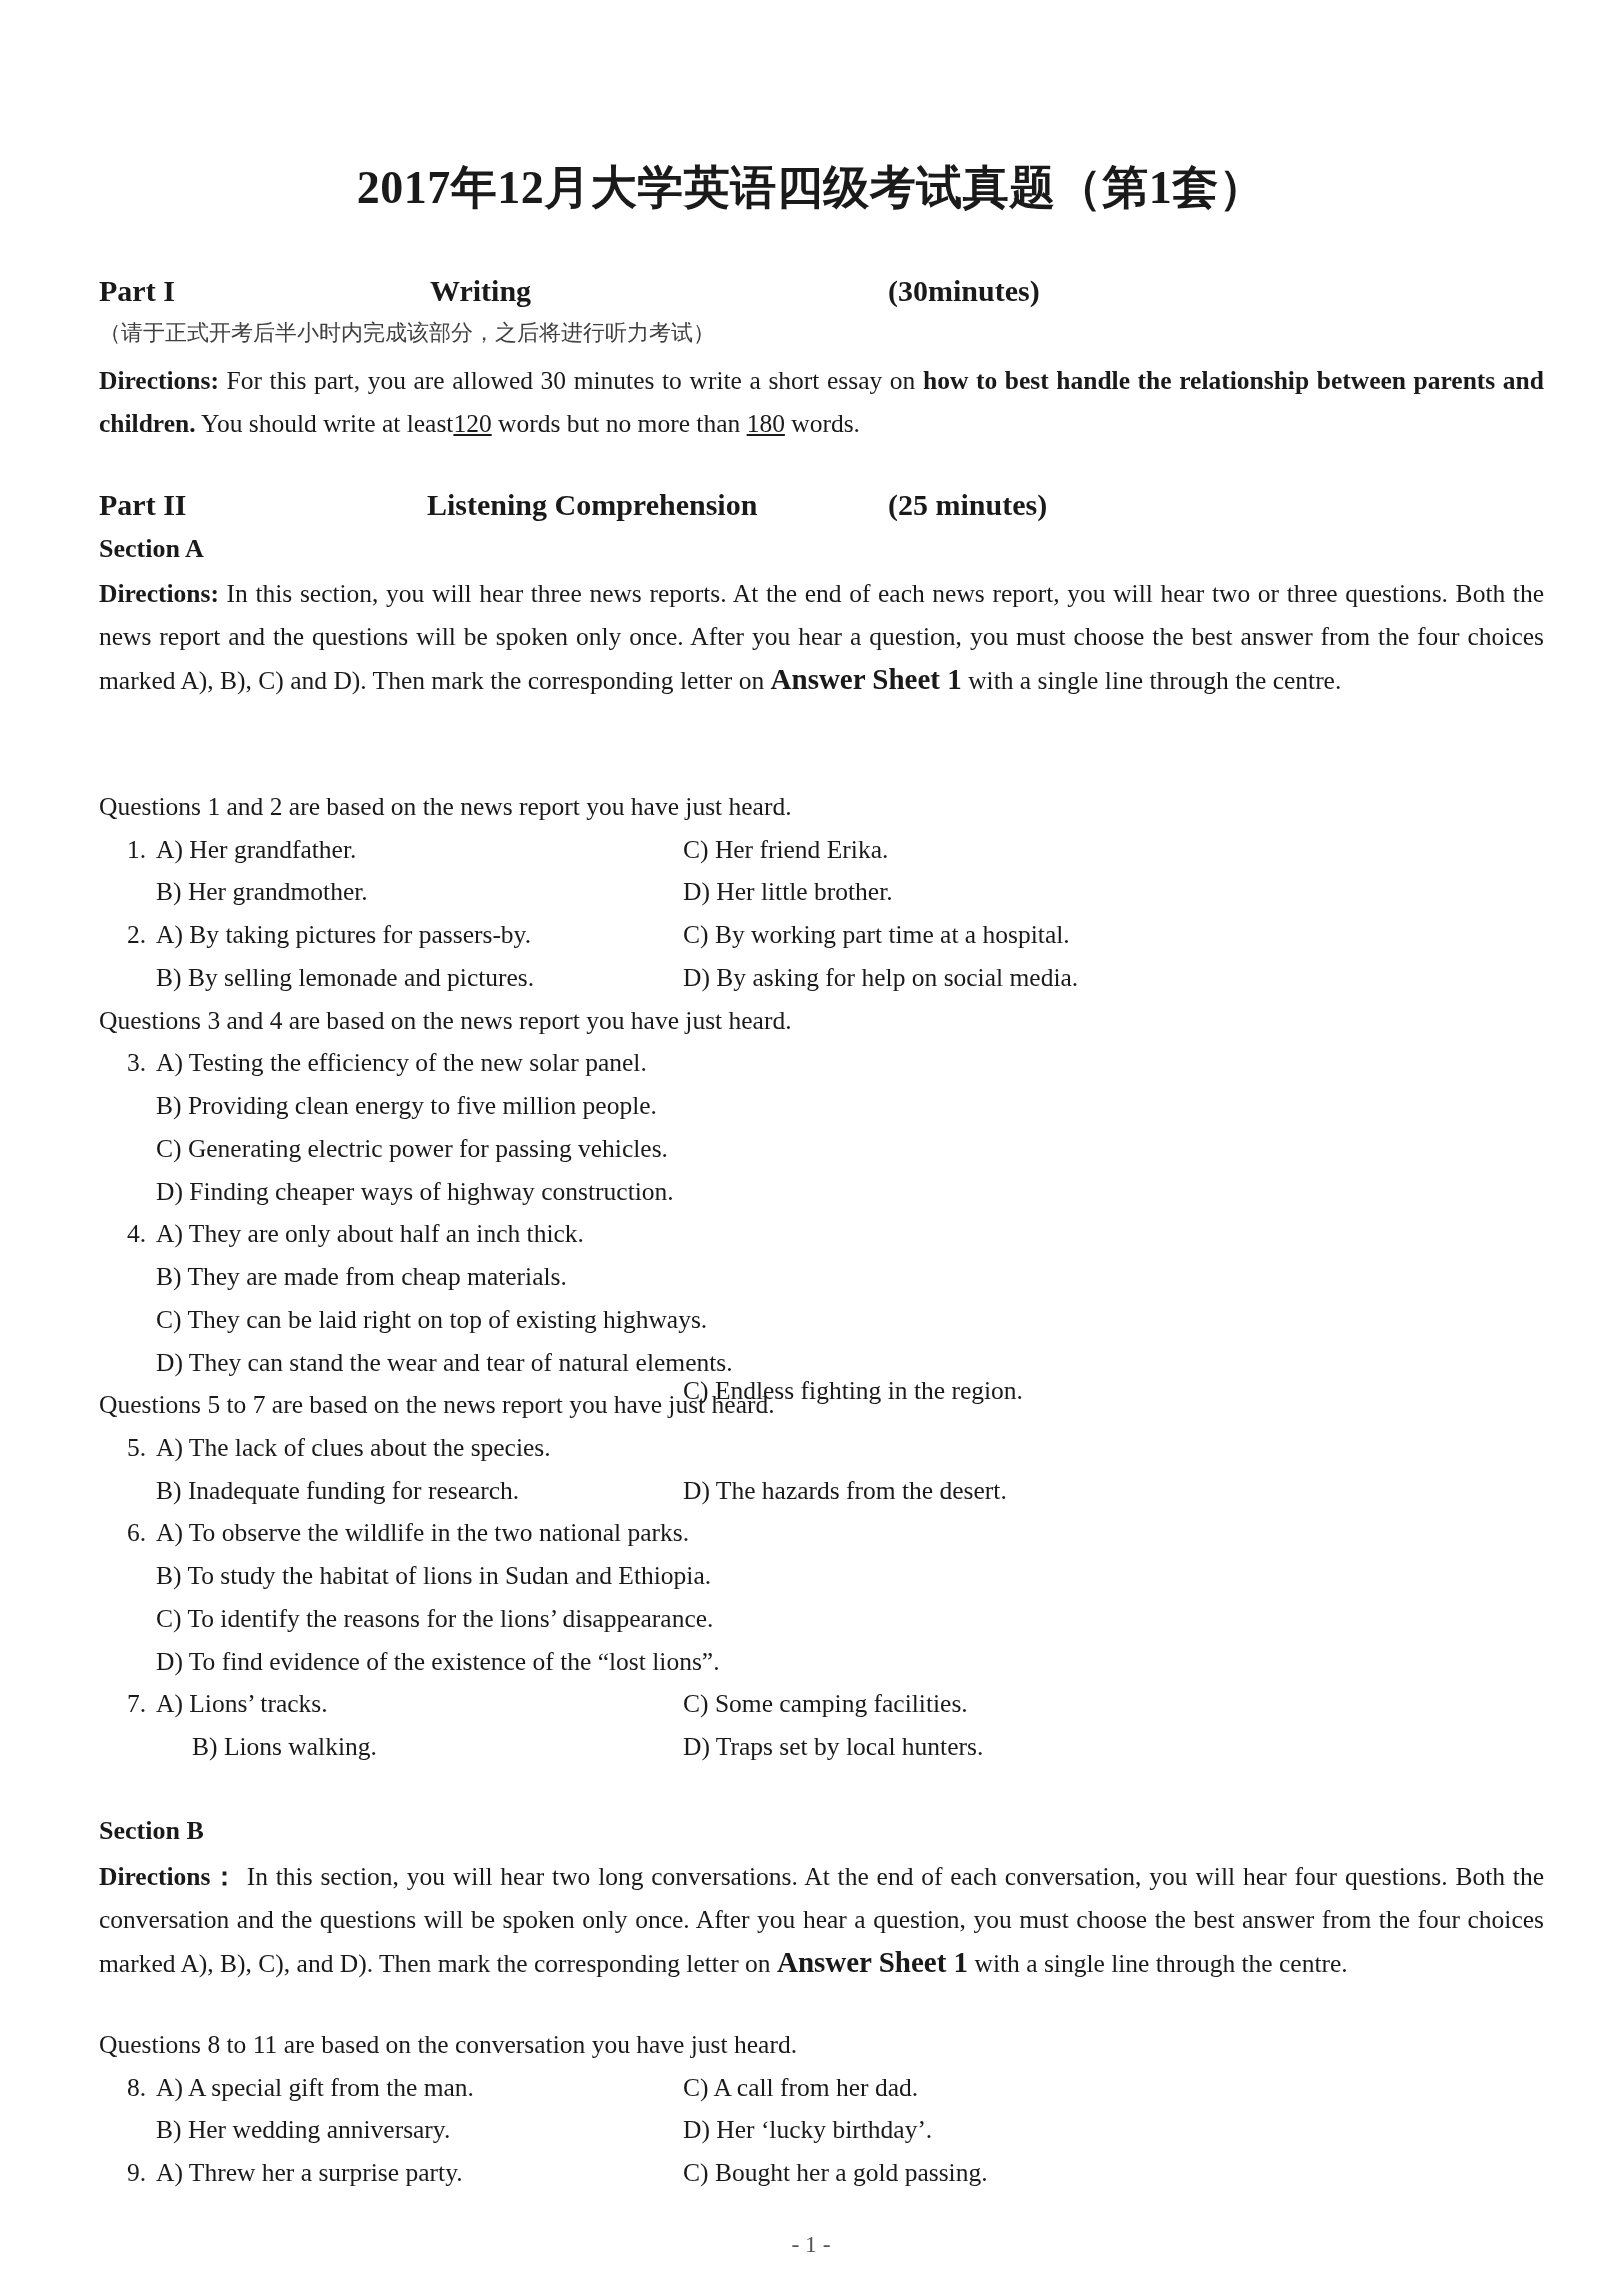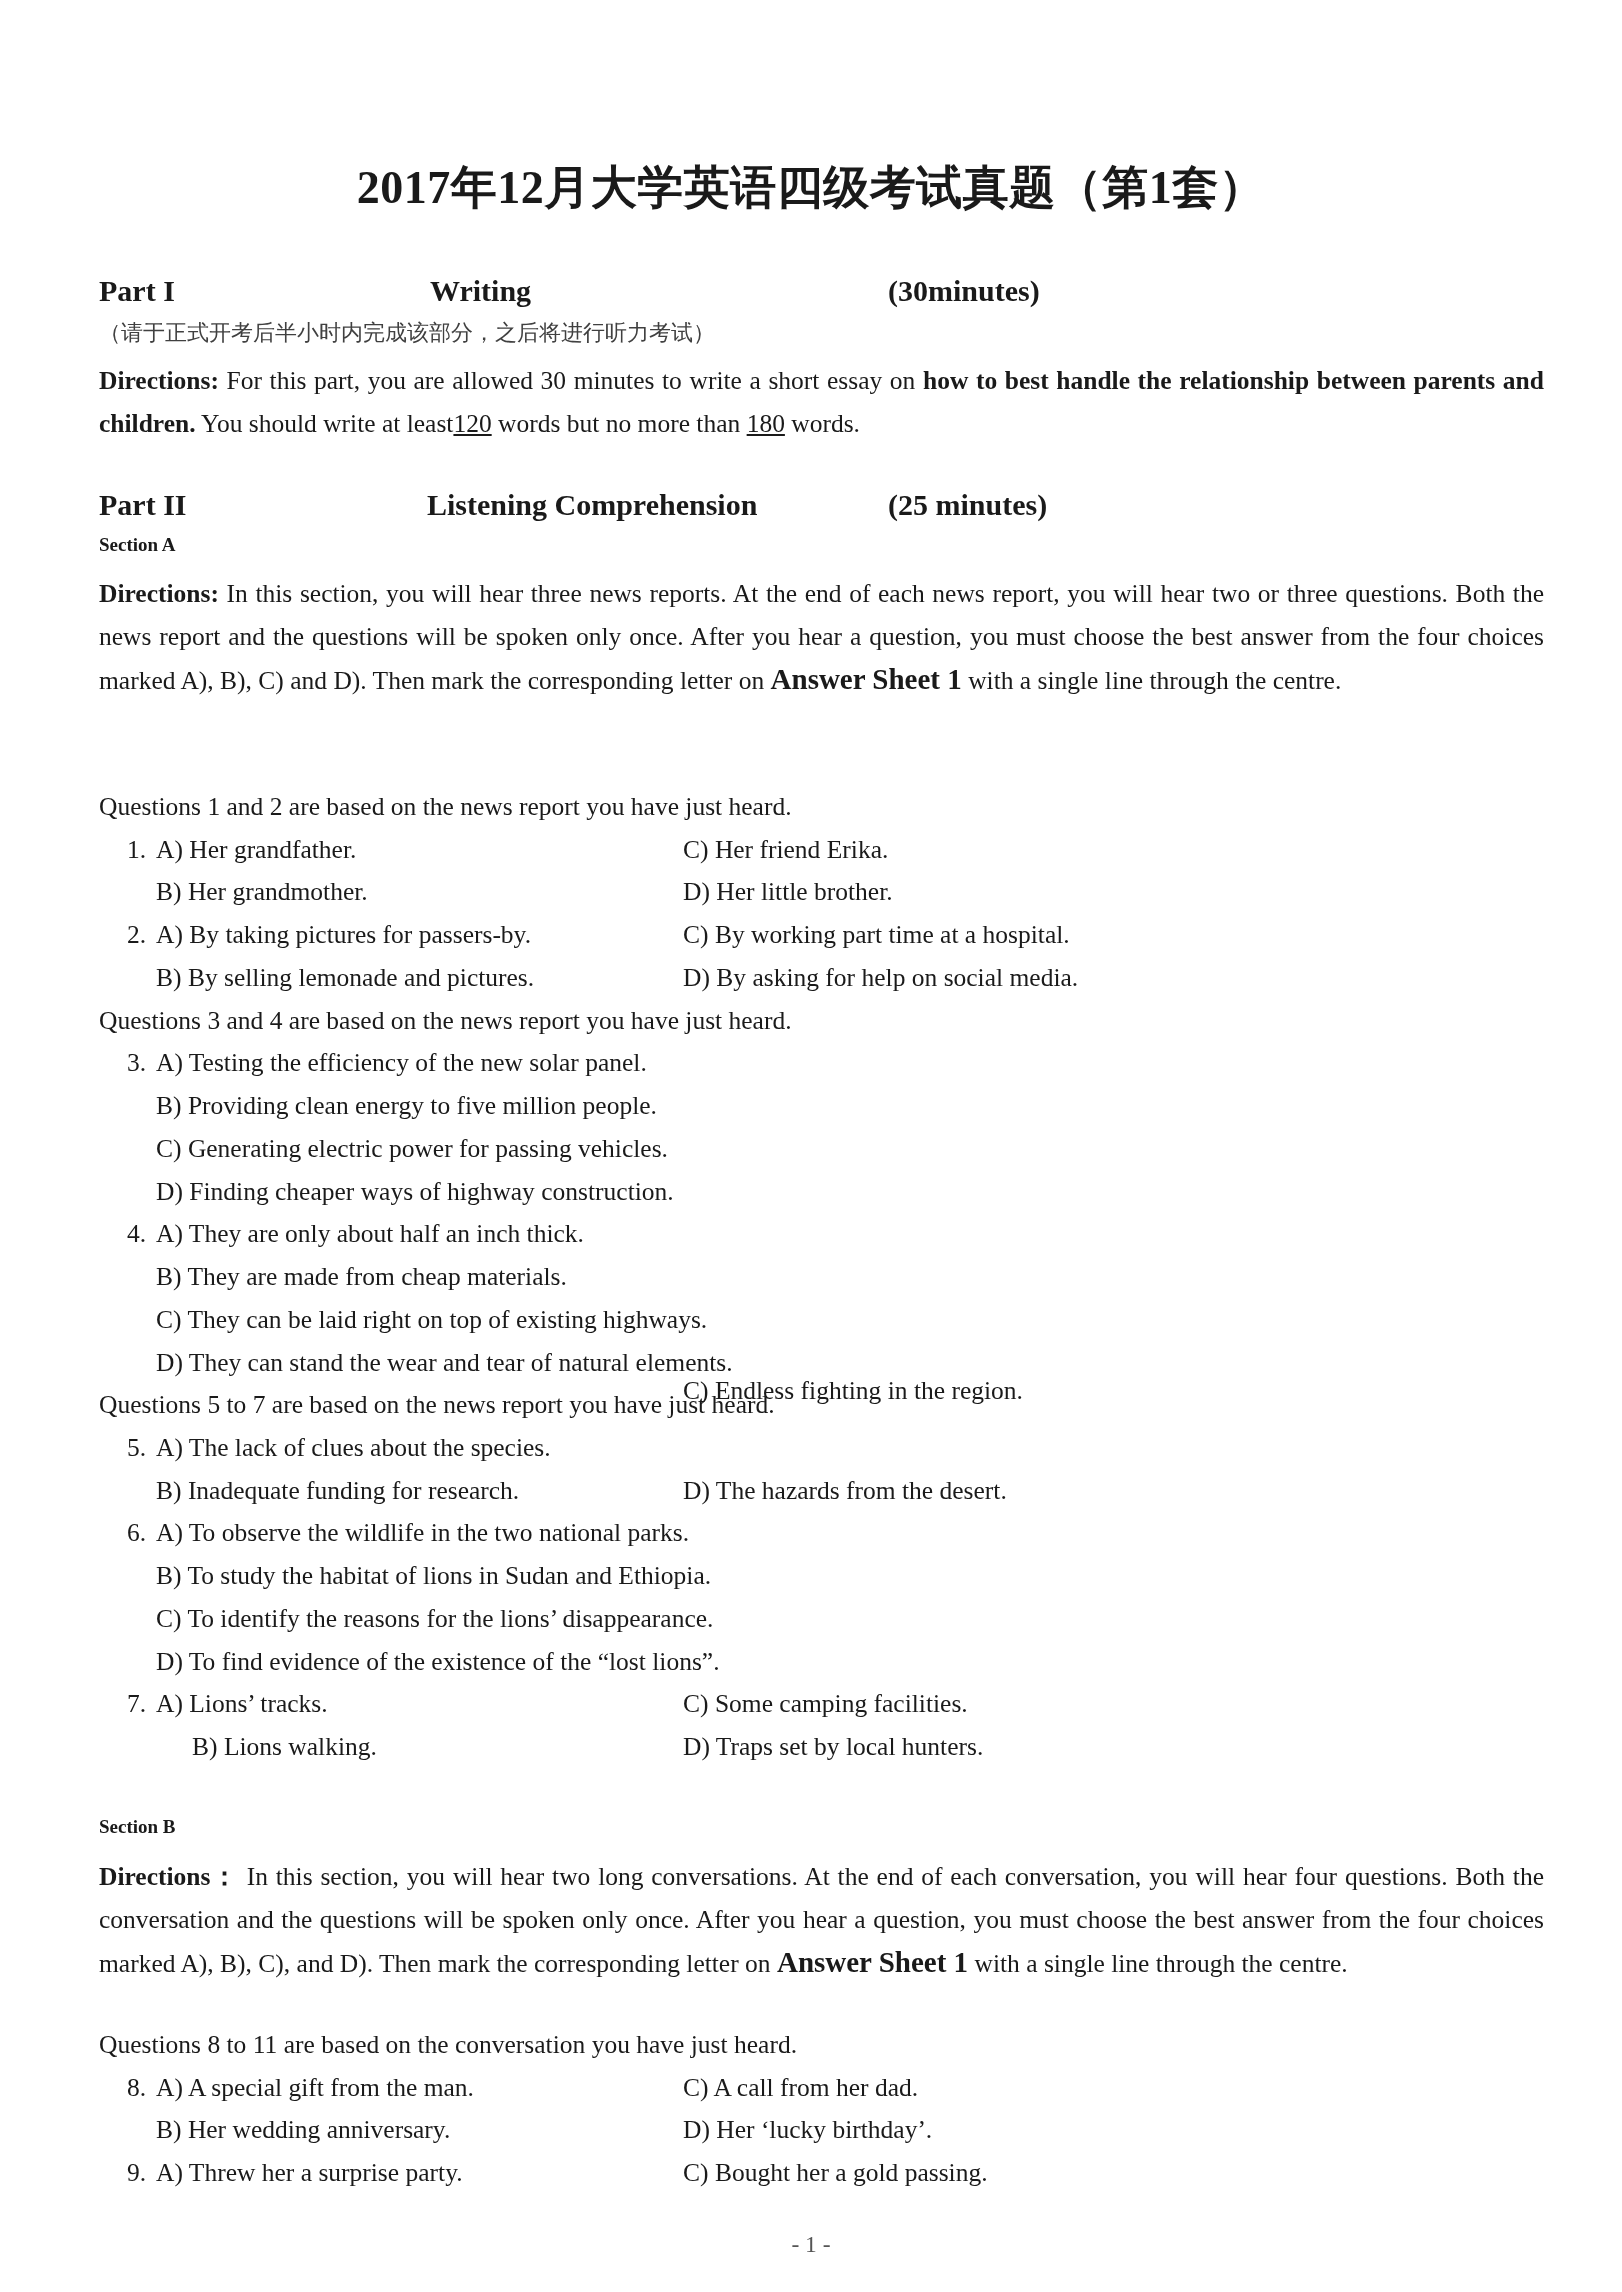--- a/index.html
+++ b/index.html
@@ -7,21 +7,21 @@
          font-family: "Liberation Serif", "DejaVu Serif", serif; color: #1a1a1a; }
   .abs { position: absolute; white-space: nowrap; }
   .title { left: 0; width: 1622px; top: 157px; text-align: center; font-size: 46px; font-weight: bold; letter-spacing: 0.5px; }
   .part { font-size: 30px; font-weight: bold; }
   .note { font-size: 22px; font-family: Liberation Sans, sans-serif; color: #404040; }
   .para { left: 99px; width: 1445px; font-size: 25.5px; line-height: 43px; text-align: justify; text-align-last: left; white-space: normal; }
   .para.just-full { text-align-last: auto; }
   .bold { font-weight: bold; }
   .ans { font-size: 29px; font-weight: bold; }
   .u { text-decoration: underline; }
-  .section { font-size: 19px; font-weight: bold; left: 99px; }
+  .section { font-size: 26px; font-weight: bold; left: 99px; }
   .qhead { font-size: 25.5px; font-weight: normal; left: 99px; }
   .opt { font-size: 25.5px; }
   .pagenum { left: 0; width: 1622px; text-align: center; top: 2231px; font-size: 23.5px; color: #555; }
 </style>
 </head>
 <body>
 
 <div class="abs title">2017年12月大学英语四级考试真题（第1套）</div>
 
 <div class="abs part" style="left:99px; top:274px;">Part I</div>

